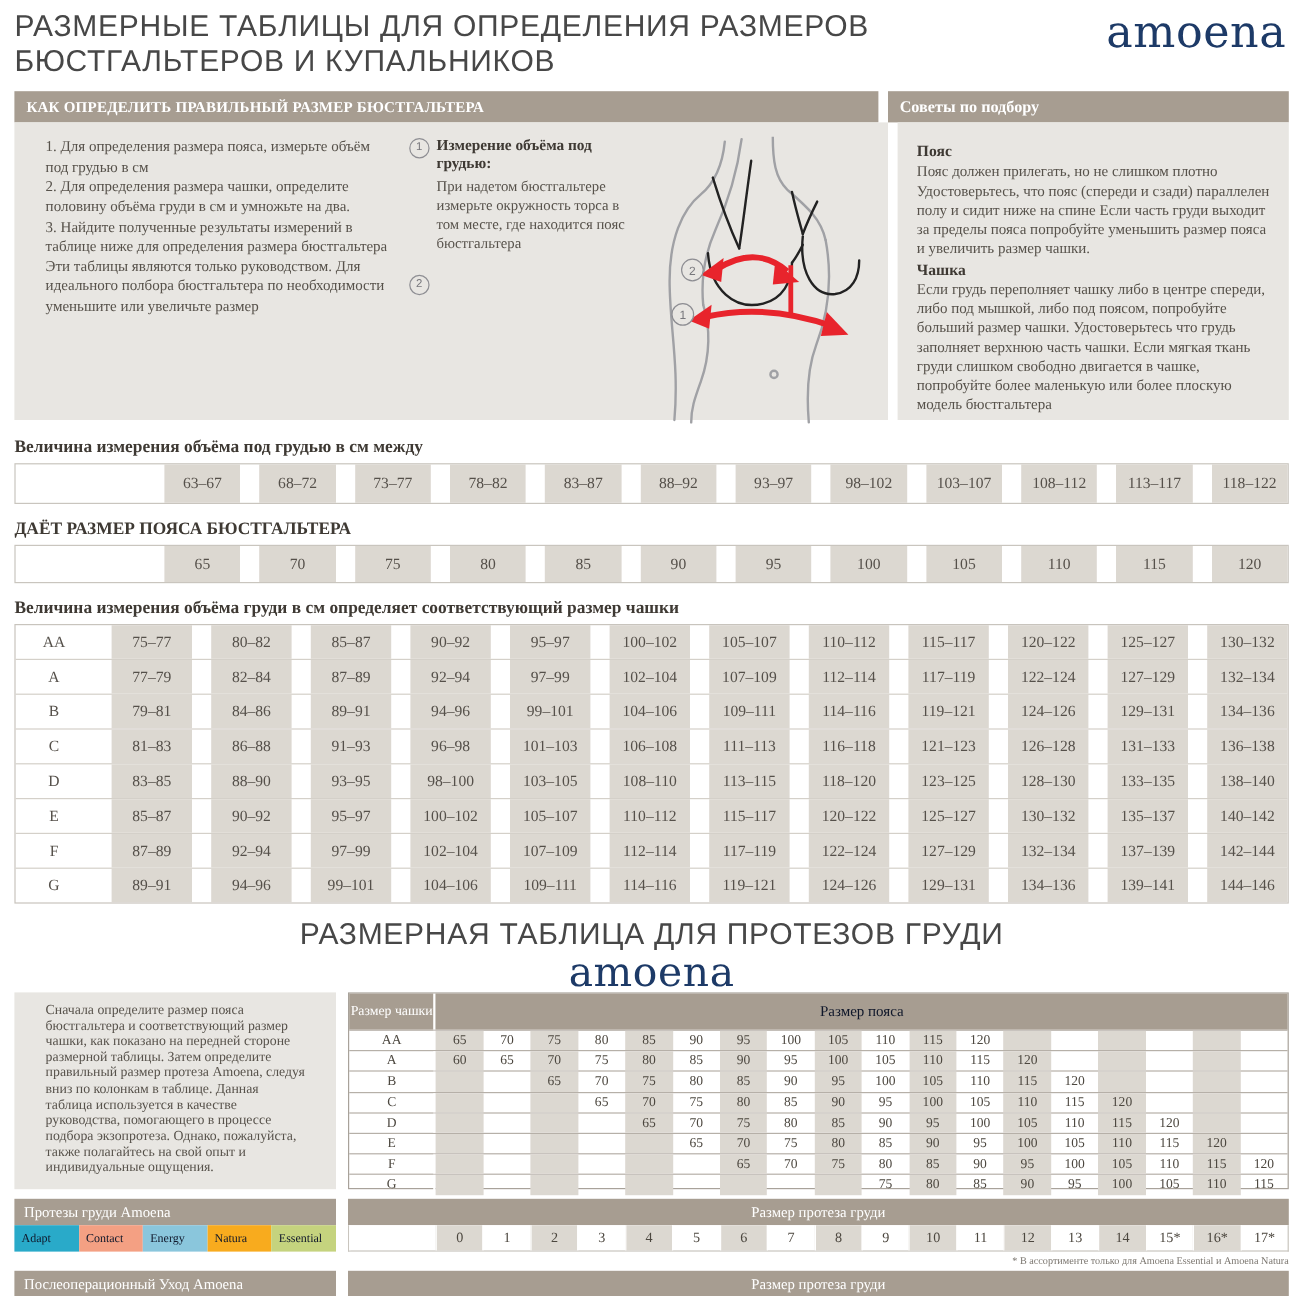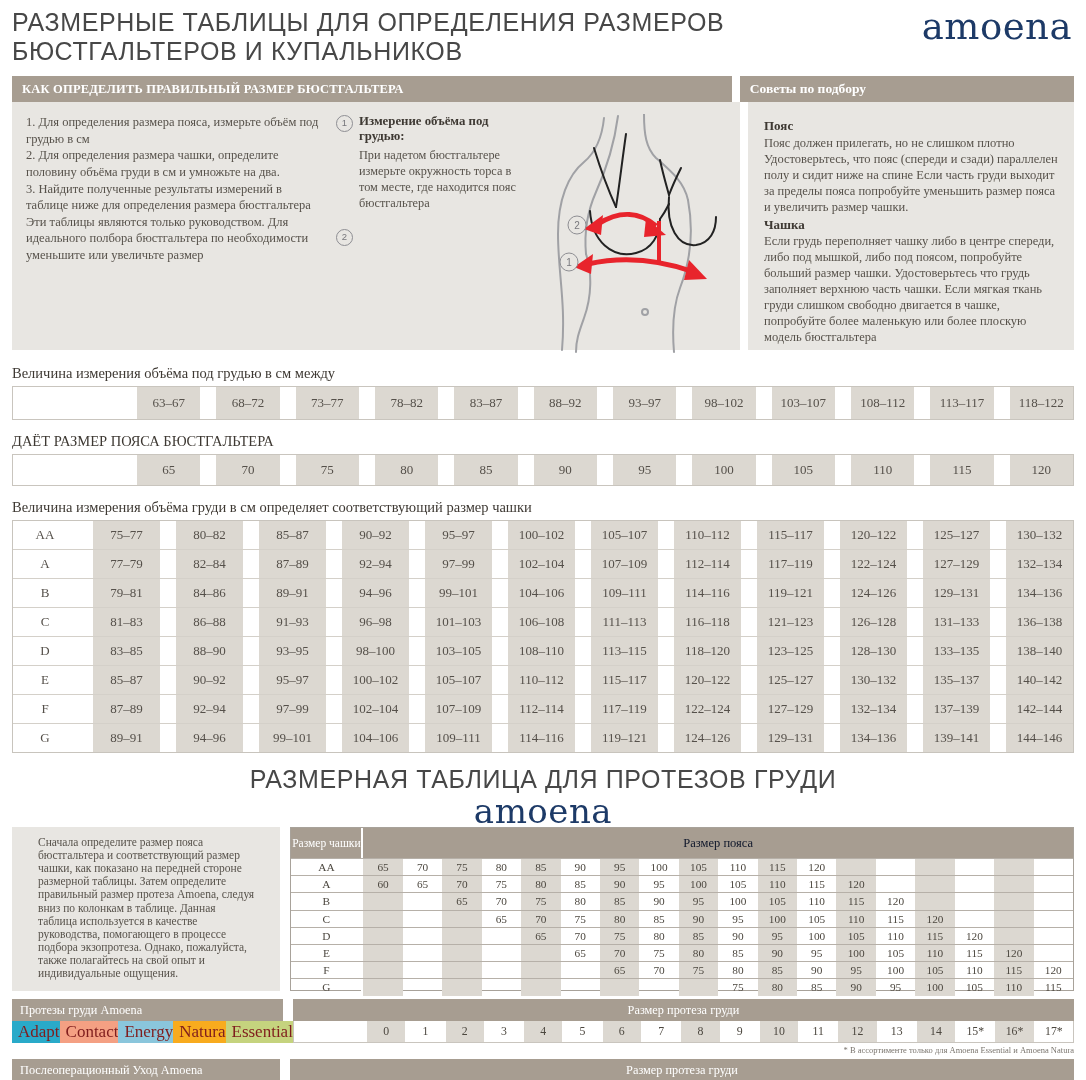--- a/index.html
+++ b/index.html
@@ -14,34 +14,34 @@
   .logo.top{position:absolute;right:2px;top:0;}
   
   .bars-row,.panels-row{display:flex;gap:8px;}
   .bars-row{margin-top:10px;}
   .bar{height:26px;background:#a79d91;color:#fff;font-weight:bold;display:flex;align-items:center;
        padding:0 10px;box-sizing:border-box;}
   .bar.left{width:728px;font-size:12.5px;letter-spacing:0.2px;}
   .bar.right{width:338px;font-size:13.5px;}
   .panels-row{height:248px;}
   .panel{background:#e8e6e2;box-sizing:border-box;}
-  .panel-left{width:728px;display:flex;padding:12px 4px 0 14px;}
+  .panel-left{width:728px;display:flex;padding:12px 4px 0 26px;}
   .panel-right{width:338px;padding:14px 16px 0;font-size:12.5px;line-height:1.28;}
   .panel-right b{display:block;color:#3e3933;font-size:13px;margin-top:2px;}
   .col-steps{width:302px;font-size:12.5px;line-height:1.33;}
   .col-steps p{margin:0;}
   .col-measure{width:200px;padding-left:14px;font-size:12.3px;line-height:1.3;}
   .measure{margin-bottom:16px;display:flex;}
   .marker{flex:0 0 15px;height:15px;border:1px solid #8e8e93;border-radius:50%;color:#77777c;
           font-size:9.5px;display:flex;align-items:center;justify-content:center;margin:1px 6px 0 0;
           font-family:"Liberation Sans",sans-serif;background:#e8e6e2;}
   .measure b{color:#3e3933;font-size:12.8px;line-height:1.2;display:block;margin-bottom:3px;}
   .col-fig{flex:1;display:flex;justify-content:flex-end;align-items:flex-start;padding-right:2px;}
   
-  .tbl-label{font-weight:normal;color:#3e3933;font-size:14.5px;margin:13px 0 4px;}
+  .tbl-label{font-weight:bold;color:#3e3933;font-size:14.5px;margin:13px 0 4px;}
   .tbl-label.first{margin-top:15px;}
   .strip{display:grid;grid-template-columns:64px repeat(12,1fr);column-gap:16px;height:30px;
          background:#fff;border:1px solid #c9c5be;padding-left:44px;}
   .cell{display:flex;align-items:center;justify-content:center;font-size:13px;color:#55504a;}
   .cell.shaded{background:#dcd8d1;}
   .bigtable{border:1px solid #c8c4bd;background:#fff;margin-top:4px;}
   .ct-row{display:grid;grid-template-columns:64px repeat(12,1fr);column-gap:16px;height:28px;
           border-bottom:1px solid #d4d0c9;}
   .ct-row:last-child{border-bottom:none;}
   
@@ -62,21 +62,21 @@
   .m-cell.shaded{background:#dcd8d1;}
   
   .forms-row{display:flex;gap:10px;margin-top:8px;}
   .forms-row.second{margin-top:2px;}
   .left-col{width:271px;}
   .right-col{width:793px;border-radius:15px;}
   .mini-bar{height:22px;background:#a79d91;color:#fff;font-size:12.3px;display:flex;align-items:center;
             padding:0 8px;box-sizing:border-box;}
   .mini-bar.center{justify-content:center;}
   .chips{display:flex;height:22px;}
-  .chip{flex:1;color:#7f1d1d;font-size:17px;display:flex;align-items:center;padding-left:6px;box-sizing:border-box;}
+  .chip{flex:1;color:#0f172a;font-size:10px;display:flex;align-items:center;padding-left:6px;box-sizing:border-box;}
   .sizerow{display:grid;grid-template-columns:72px repeat(18,1fr);height:22px;border:1px solid #c9c5be;
            border-top:none;box-sizing:border-box;background:#fff;}
   .sz-cell{display:flex;align-items:center;justify-content:center;font-size:11.8px;color:#4c473f;
            border-left:1px solid #fff;}
   .sz-cell.shaded{background:#dcd8d1;}
   .footnote{height:12px;text-align:right;font-size:8.5px;color:#7a756e;margin-top:2px;}
 </style>
 </head>
 <body>
 

